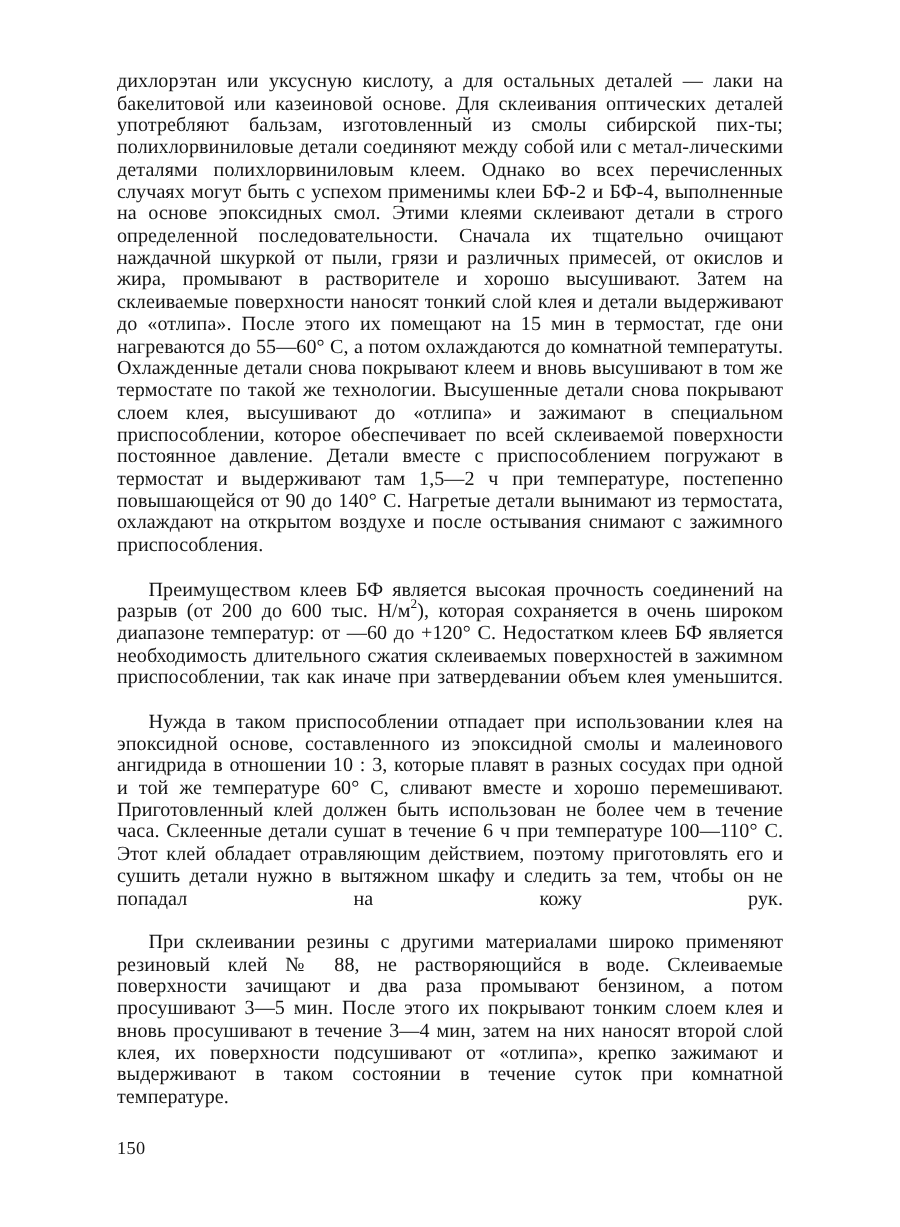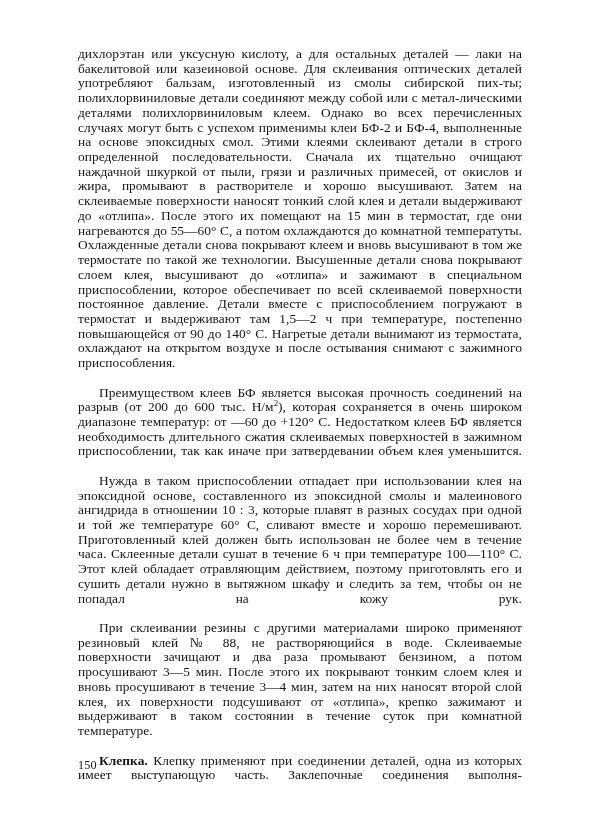--- a/index.html
+++ b/index.html
@@ -75,19 +75,18 @@
   <div class="text-block">
 
     <p class="para first"><span>дихлорэтан или уксусную кислоту, а для остальных деталей — лаки на бакелитовой или казеиновой основе. Для склеивания оптических деталей употребляют бальзам, изготовленный из смолы сибирской пих-ты; полихлорвиниловые детали соединяют между собой или с метал-лическими деталями полихлорвиниловым клеем. Однако во всех перечисленных случаях могут быть с успехом применимы клеи БФ-2 и БФ-4, выполненные на основе эпоксидных смол. Этими клеями склеивают детали в строго определенной последовательности. Сначала их тщательно очищают наждачной шкуркой от пыли, грязи и различных примесей, от окислов и жира, промывают в растворителе и хорошо высушивают. Затем на склеиваемые поверхности наносят тонкий слой клея и детали выдерживают до «отлипа». После этого их помещают на 15 мин в термостат, где они нагреваются до 55—60° С, а потом охлаждаются до комнатной температуты. Охлажденные детали снова покрывают клеем и вновь высушивают в том же термостате по такой же технологии. Высушенные детали снова покрывают слоем клея, высушивают до «отлипа» и зажимают в специальном приспособлении, которое обеспечивает по всей склеиваемой поверхности постоянное давление. Детали вместе с приспособлением погружают в термостат и выдерживают там 1,5—2 ч при температуре, постепенно повышающейся от 90 до 140° С. Нагретые детали вынимают из термостата, охлаждают на открытом воздухе и после остывания снимают с зажимного приспособления.</span></p>
 
     <p class="para"><span>Преимуществом клеев БФ является высокая прочность соединений на разрыв (от 200 до 600 тыс. Н/м</span><sup class="sup">2</sup><span>), которая сохраняется в очень широком диапазоне температур: от —60 до +120° С. Недостатком клеев БФ является необходимость длительного сжатия склеиваемых поверхностей в зажимном приспособлении, так как иначе при затвердевании объем клея уменьшится.</span></p>
 
     <p class="para"><span>Нужда в таком приспособлении отпадает при использовании клея на эпоксидной основе, составленного из эпоксидной смолы и малеинового ангидрида в отношении 10 : 3, которые плавят в разных сосудах при одной и той же температуре 60° С, сливают вместе и хорошо перемешивают. Приготовленный клей должен быть использован не более чем в течение часа. Склеенные детали сушат в течение 6 ч при температуре 100—110° С. Этот клей обладает отравляющим действием, поэтому приготовлять его и сушить детали нужно в вытяжном шкафу и следить за тем, чтобы он не попадал на кожу рук.</span></p>
 
     <p class="para"><span>При склеивании резины с другими материалами широко применяют резиновый клей № 88, не растворяющийся в воде. Склеиваемые поверхности зачищают и два раза промывают бензином, а потом просушивают 3—5 мин. После этого их покрывают тонким слоем клея и вновь просушивают в течение 3—4 мин, затем на них наносят второй слой клея, их поверхности подсушивают от «отлипа», крепко зажимают и выдерживают в таком состоянии в течение суток при комнатной температуре.</span></p>
 
-    <p class="para"><span class="runhead">Клепка.</span><span> Клепку применяют при соединении деталей, одна из которых имеет выступающую часть. Заклепочные соединения выполня-</span></p>
 
   </div>
 
   <div class="page-number">150</div>
 
 </div>
 
 </body></html>

